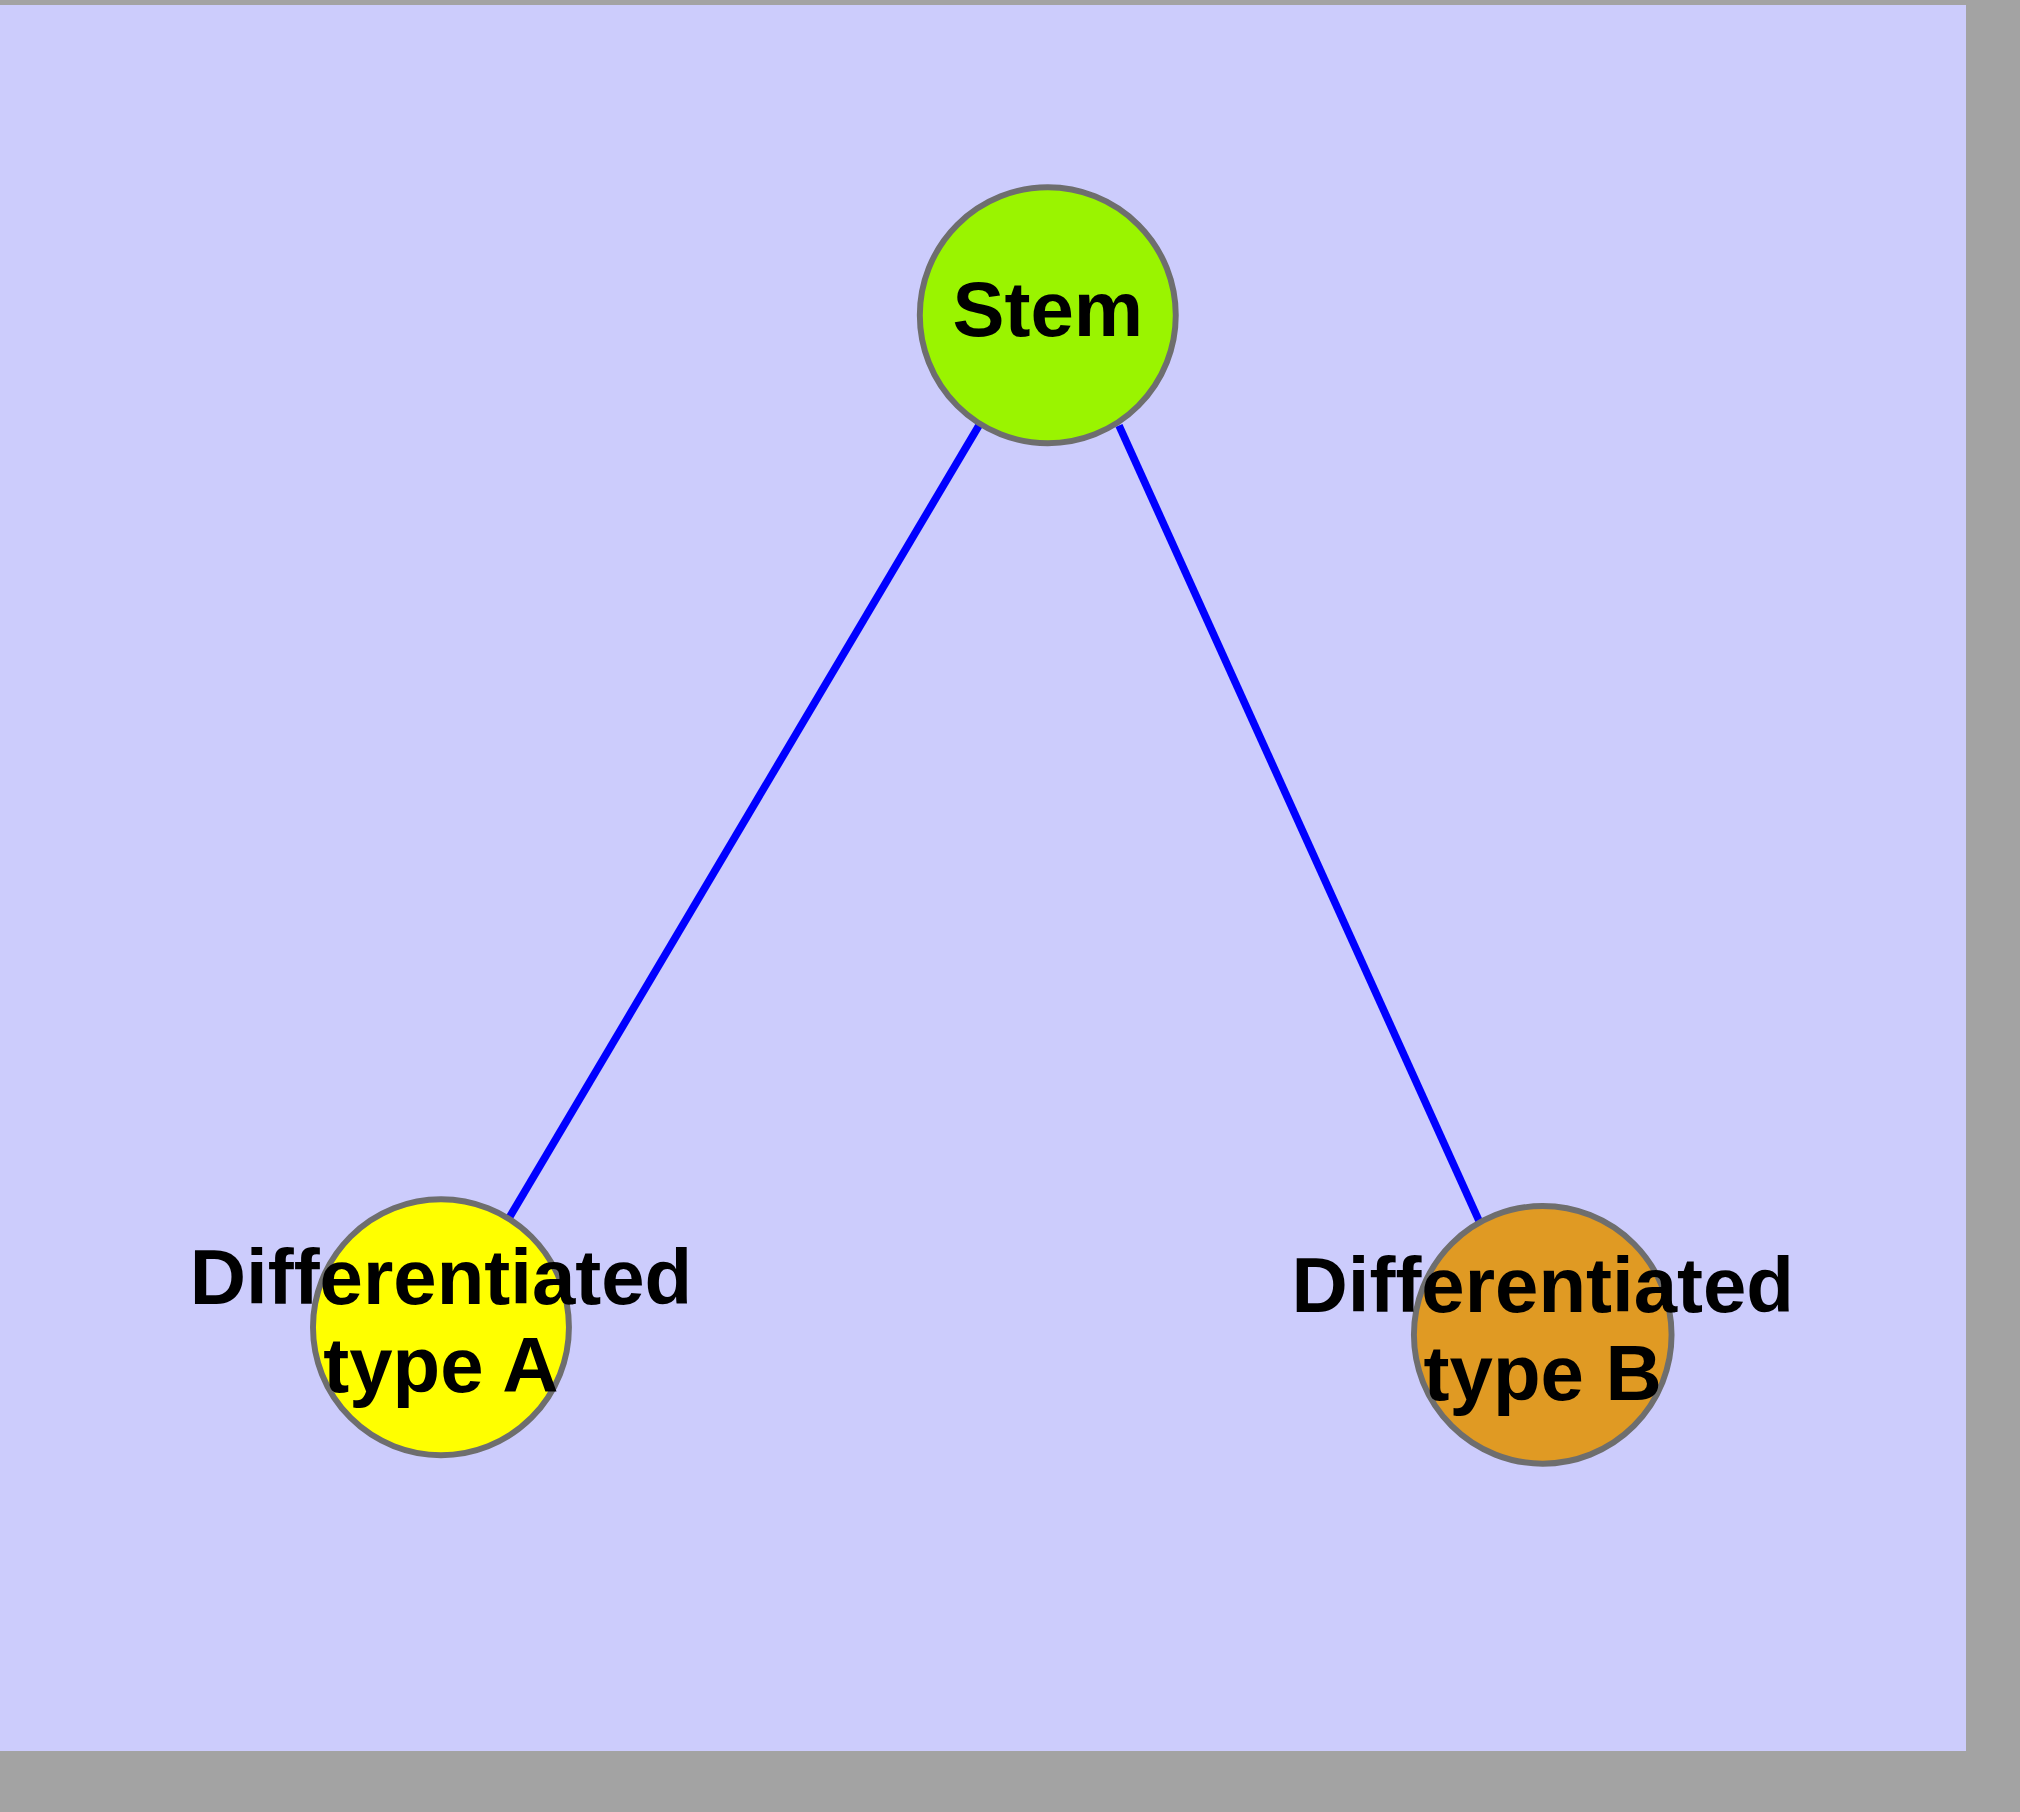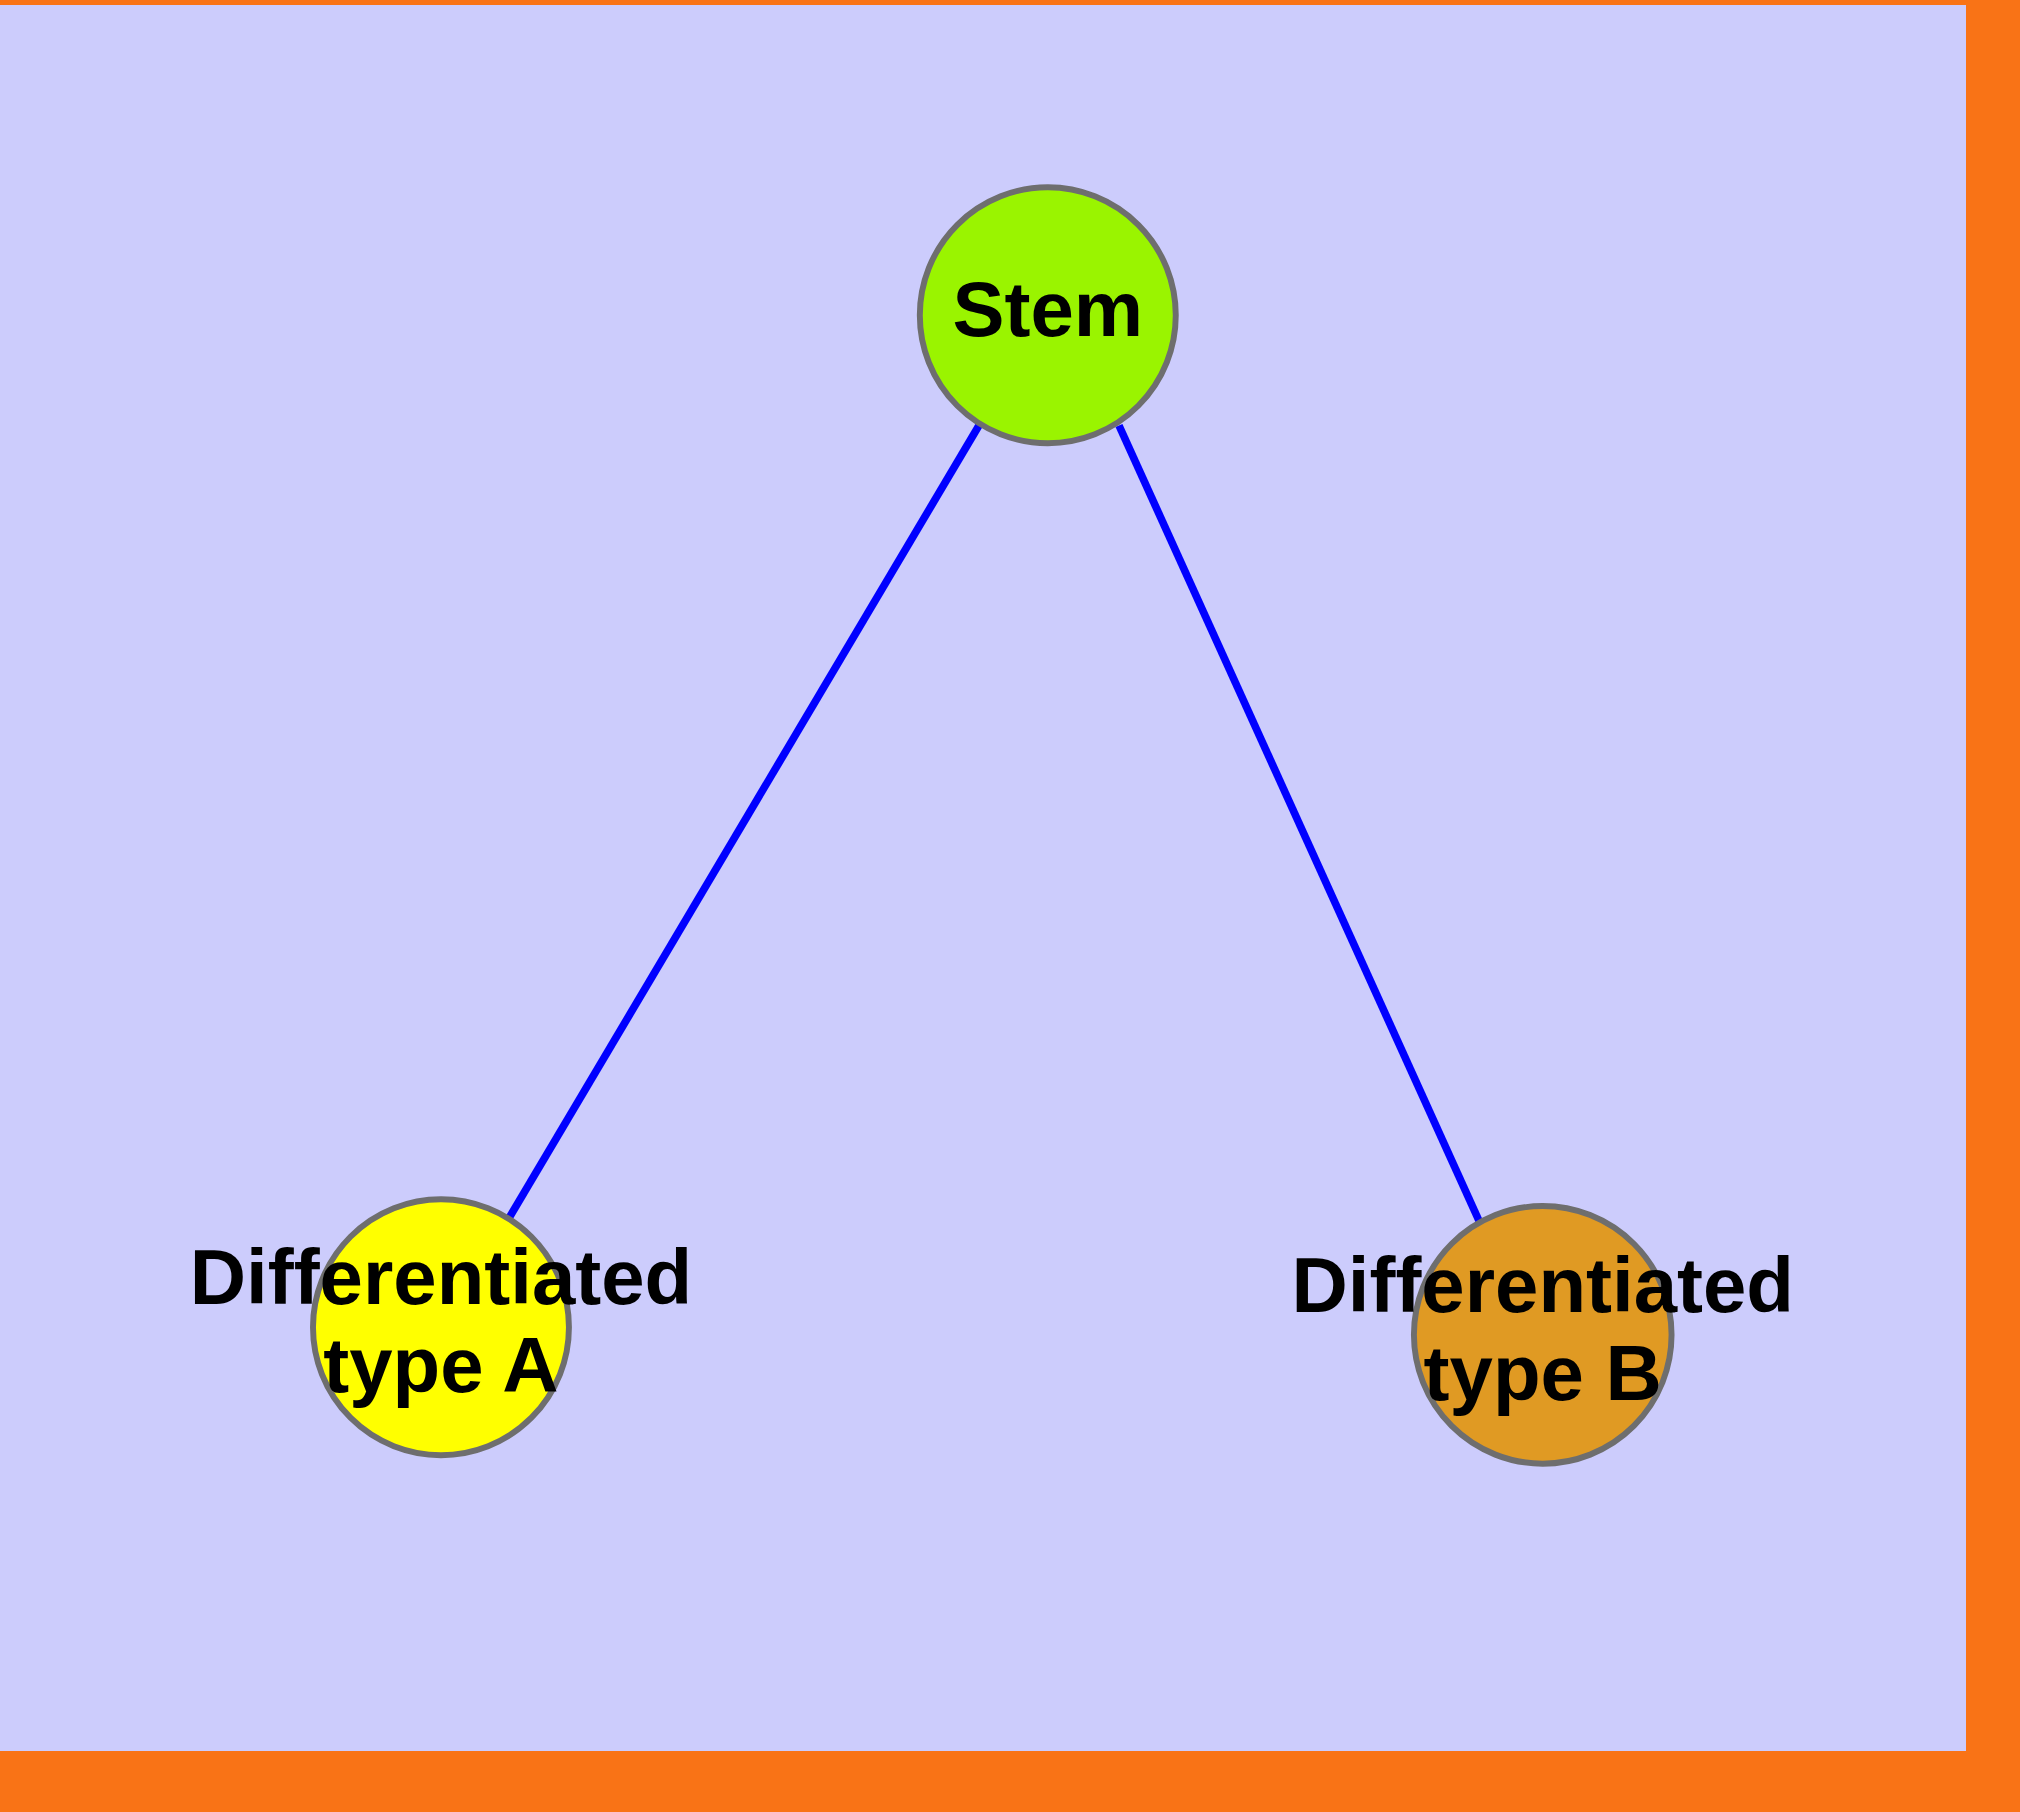--- a/index.html
+++ b/index.html
@@ -4,21 +4,21 @@
 <style>
   html, body {
     margin: 0;
     padding: 0;
     background: #ffffff;
   }
   #stage {
     position: relative;
     width: 2021px;
     height: 1812px;
-    background: #f97316;
+    background: #a3a3a3;
     overflow: hidden;
   }
   #canvas {
     position: absolute;
     left: 0;
     top: 5.1px;
     width: 1966px;
     height: 1746px;
     background: #ccccfc;
   }

